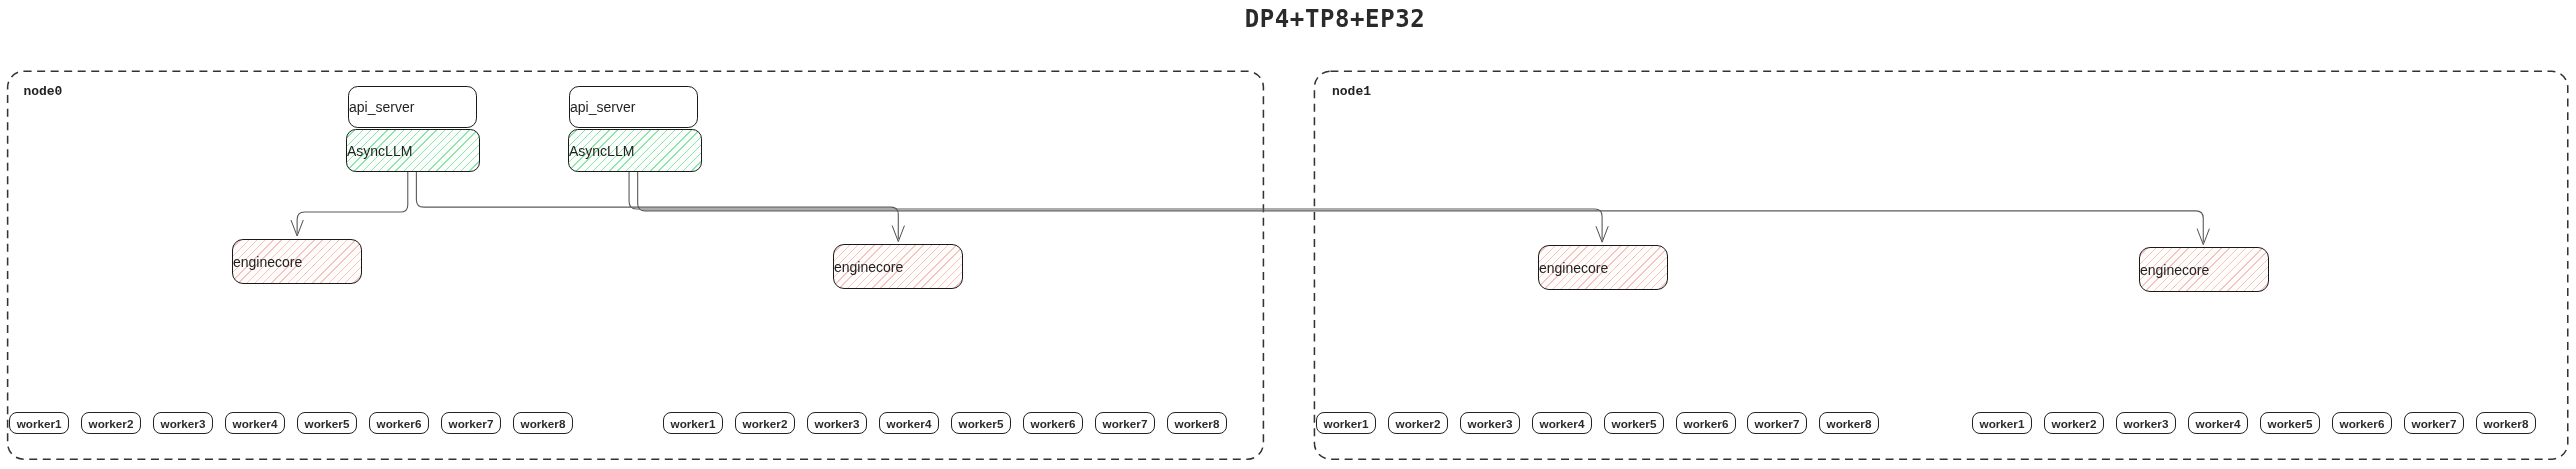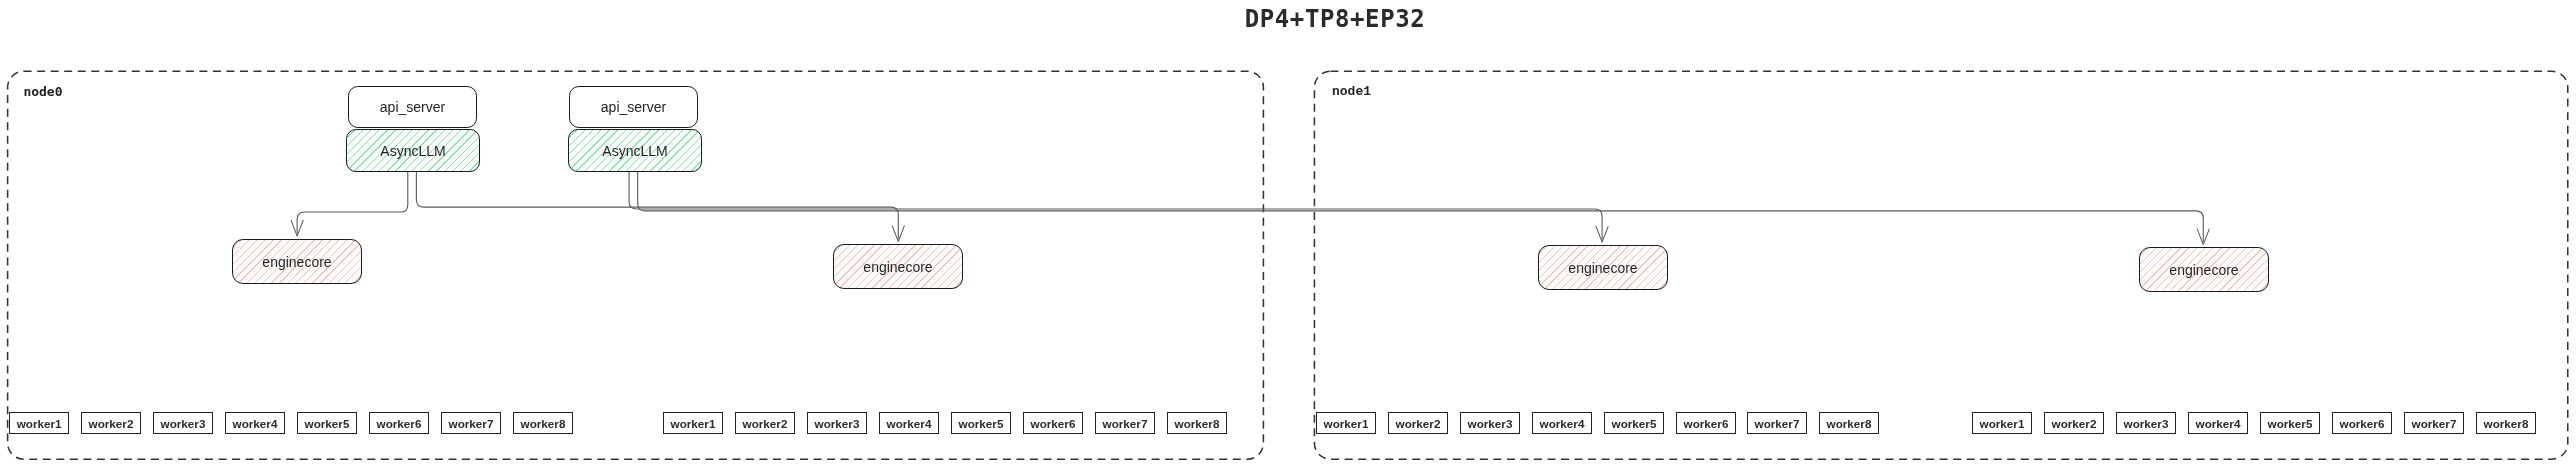--- a/index.html
+++ b/index.html
@@ -19,41 +19,41 @@
     margin-left:47px;
   }
   svg.layer{position:absolute;left:0;top:0;z-index:1;}
   .node-label{
     position:absolute;z-index:3;
     font-family:"DejaVu Sans Mono", monospace;
     font-weight:bold;font-size:13px;color:#222222;
   }
   .box{
     position:absolute;z-index:2;
-    display:flex;align-items:center;justify-content:center;
+    display:flex;align-items:center;
     background:#ffffff;
     border:1.5px solid #1a1a1a;
     box-sizing:border-box;
     font-size:14px;color:#1f1f1f;
   }
   .api{border-radius:9.8px;}
   .llm{
     border-radius:9.8px;
     background-color:#fbfefc;
     background-image:repeating-linear-gradient(135deg, rgba(255,255,255,0) 0px, rgba(255,255,255,0) 4.9px, #8ce6a5 4.9px, #8ce6a5 5.8px);
   }
   .engine{
     border-radius:11px;
     background-color:#fffcfc;
     background-image:repeating-linear-gradient(135deg, rgba(255,255,255,0) 0px, rgba(255,255,255,0) 4.9px, #f6c6c0 4.9px, #f6c6c0 5.8px);
   }
   .worker{
     position:absolute;z-index:2;top:412px;width:60px;height:22px;
     display:flex;align-items:center;justify-content:center;
-    background:#ffffff;border:1.2px solid #222222;border-radius:0;
+    background:#ffffff;border:1.2px solid #222222;border-radius:8px;
     box-sizing:border-box;
     font-size:11.7px;font-weight:600;color:#2b2b2b;
   }
 </style>
 </head>
 <body>
 
 <div id="canvas">
 
   <div class="title">DP4+TP8+EP32</div>
@@ -70,21 +70,21 @@
     <path d="M676,280 L676,325 Q676,337 688,337 L1448,337 Q1460,337 1460,349 L1460,389" fill="none" stroke="#5a5a5a" stroke-width="1.8"></path>
     <polyline points="1450,367 1460,393 1470,367" fill="none" stroke="#4a4a4a" stroke-width="1.6"></polyline>
 
     <path d="M1022,280 L1022,328 Q1022,340 1034,340 L2593,340 Q2605,340 2605,352 L2605,390" fill="none" stroke="#5a5a5a" stroke-width="1.8"></path>
     <polyline points="2595,368 2605,394 2615,368" fill="none" stroke="#4a4a4a" stroke-width="1.6"></polyline>
 
     <path d="M1036,280 L1036,331 Q1036,343 1048,343 L3571,343 Q3583,343 3583,355 L3583,394" fill="none" stroke="#5a5a5a" stroke-width="1.8"></path>
     <polyline points="3573,372 3583,398 3593,372" fill="none" stroke="#4a4a4a" stroke-width="1.6"></polyline>
   </svg>
 
-  <div class="node-label" style="left:23.4px;top:84px;">node0</div>
+  <div class="node-label" style="left:23.4px;top:84px;font-family:Liberation Mono, monospace;">node0</div>
   <div class="node-label" style="left:1332px;top:84px;font-family:Liberation Mono, monospace;">node1</div>
 
   <div class="box api" style="left:348px;top:86px;width:129px;height:42px;">
     <span>api_server</span>
   </div>
   <div class="box llm" style="left:346px;top:129px;width:134px;height:43px;">
     <span>AsyncLLM</span>
   </div>
 
   <div class="box api" style="left:569px;top:86px;width:129px;height:42px;">

